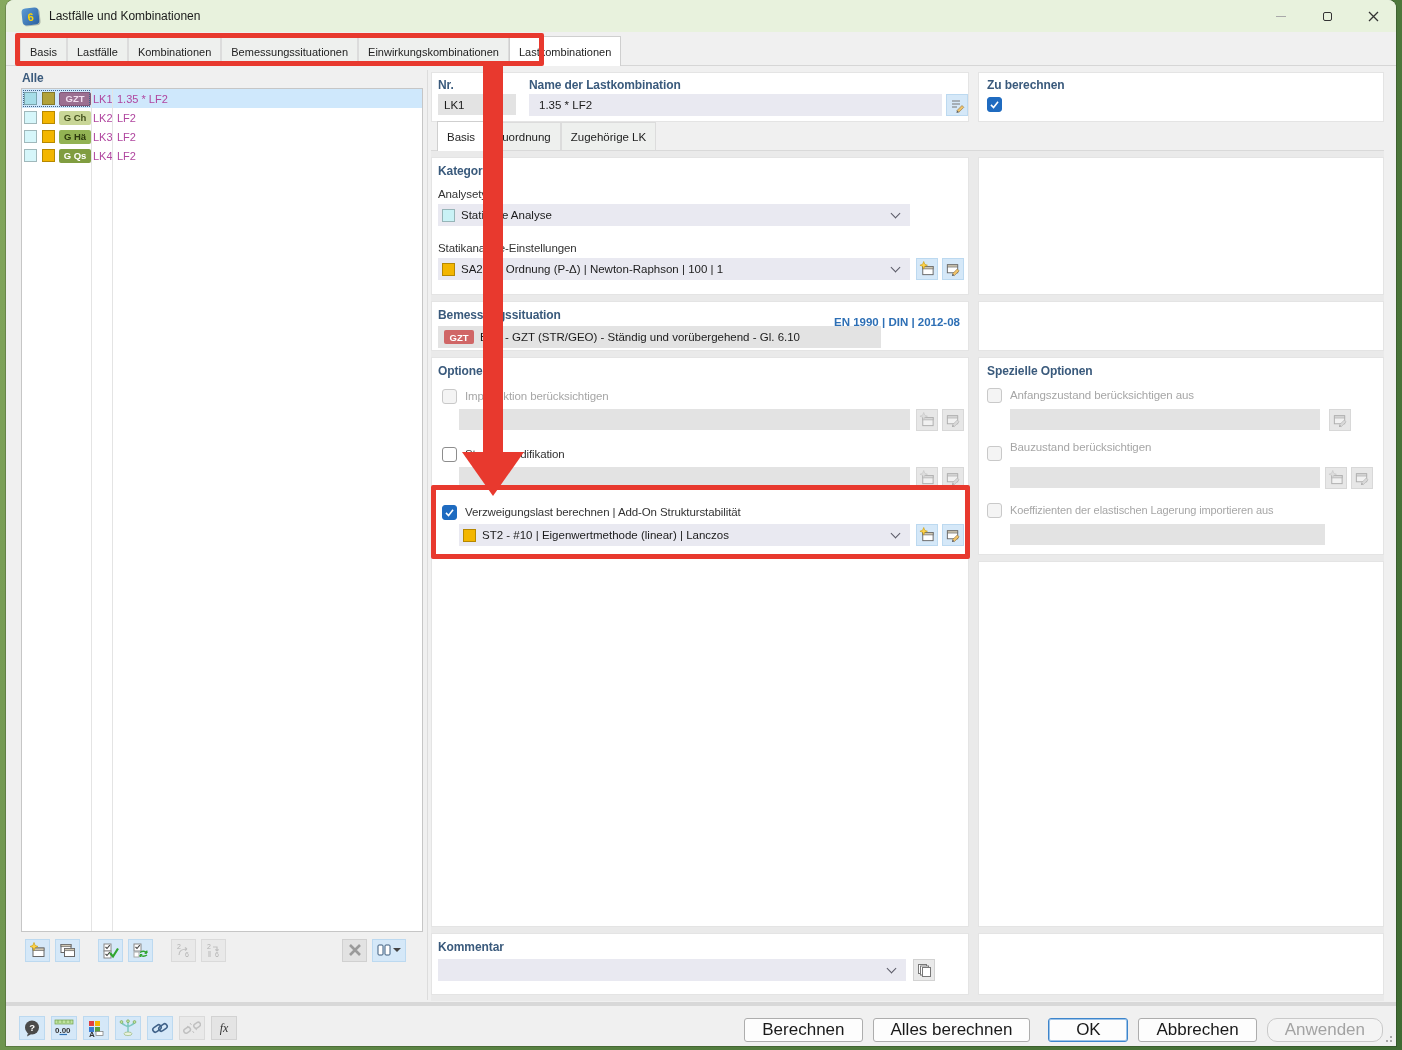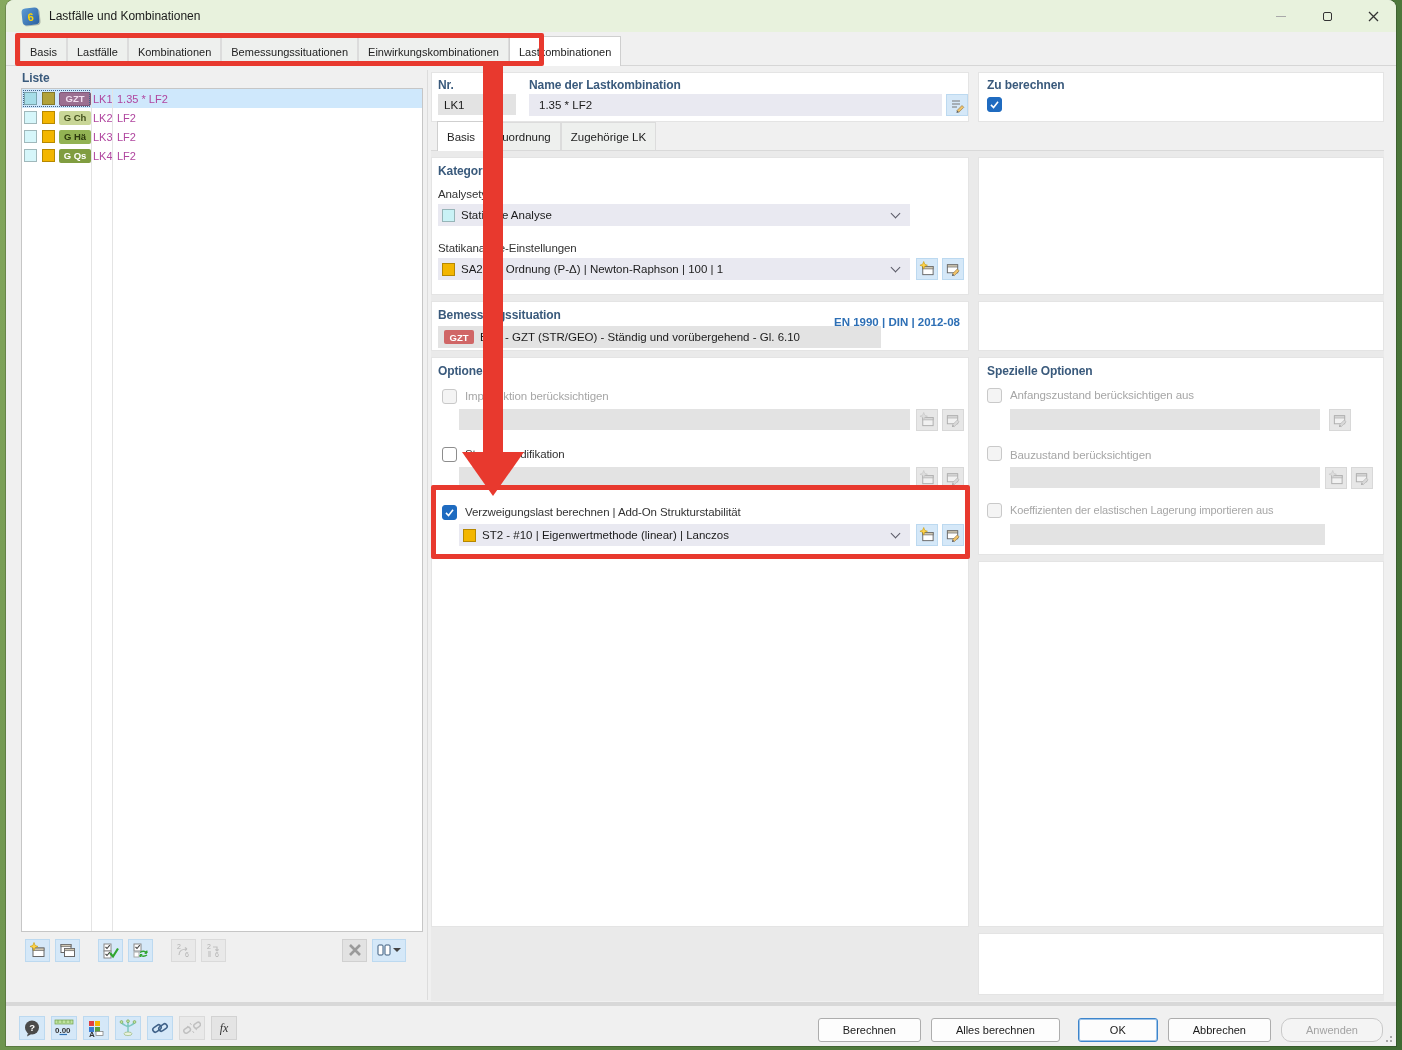--- a/index.html
+++ b/index.html
@@ -102,22 +102,22 @@
   
   .divband { position:absolute; left:0; top:1002px; right:0; height:4px; background:#d8d8d8; }
   .statusbar { position:absolute; left:0; top:1006px; right:0; bottom:0; background:#f0f0f0; }
   .sicons { position:absolute; left:13px; top:10px; display:flex; gap:6px; }
   .sbtn { width:26px; height:24px; background:#d5e8f8; border:1px solid #bcd9f0; display:flex;
     align-items:center; justify-content:center; flex:none; }
   .sbtn.dis { background:#e9e9e9; border-color:#dadada; }
   .sbtn.dis svg, .sbtn.dis span { opacity:.5; filter:grayscale(1); }
   .sbtn.gray { background:#e4e4e4; border-color:#d2d2d2; }
   .btnrow { position:absolute; right:13px; top:12px; display:flex; gap:10px; }
-  .pbtn { height:24px; min-width:74px; padding:0 24px; background:#fdfdfd; border:1px solid #adadad;
-    border-radius:3px; font-size:11px; color:#1a1a1a; display:flex; align-items:center;
+  .pbtn { height:24px; min-width:74px; padding:0 17px; background:#fdfdfd; border:1px solid #adadad;
+    border-radius:3px; font-size:17px; color:#1a1a1a; display:flex; align-items:center;
     justify-content:center; white-space:nowrap; }
   .pbtn.default { border:1px solid #3d85cc; box-shadow:inset 0 0 0 1px #9cc3e8; min-width:80px; margin-left:8px; }
   .pbtn.dis { color:#a3a3a3; border-color:#c9c9c9; background:#f4f4f4; }
   .grip { position:absolute; right:4px; bottom:4px; width:8px; height:8px; }
   .grip i { position:absolute; width:2px; height:2px; background:#a9a9a9; }
 
   
   .anno { position:absolute; z-index:50; pointer-events:none; }
   .anno-rect { border:5px solid #e8392e; border-radius:2px; }
   .arrow-shaft { left:483px; top:62px; width:20px; height:392px; background:#e8392e; }
@@ -157,21 +157,21 @@
 
     <div class="tabbar">
       <div class="tab">Basis</div>
       <div class="tab">Lastfälle</div>
       <div class="tab">Kombinationen</div>
       <div class="tab">Bemessungssituationen</div>
       <div class="tab">Einwirkungskombinationen</div>
       <div class="tab active">Lastkombinationen</div>
     </div>
 
-    <span class="abs hdr" style="left:16px;top:71px;">Liste</span>
+    <span class="abs hdr" style="left:16px;top:71px;">Alle</span>
 
     <div class="listbox">
       <div class="vline" style="left:69px;"></div>
       <div class="vline" style="left:90px;"></div>
 
       <div class="lrow sel">
         <span class="c-sw">
             <i class="sq cyan-sel"></i>
             <i class="sq olive"></i>
             <b class="lbadge b-gzt">GZT</b>
@@ -434,21 +434,21 @@
       <div class="ibtn dis" style="left:350px;top:51px;">
         <svg width="16" height="16" viewBox="0 0 17 17">
           <rect x="2.5" y="4" width="11" height="8.5" fill="#fff" stroke="#666"></rect>
             <rect x="2.5" y="4" width="11" height="2.4" fill="#cfc7b2" stroke="#666" stroke-width=".7"></rect>
           <path d="M8 13.5 L13 8.5 L15 10.5 L10 15.5 Z" fill="#f0c36a" stroke="#8a6d3b" stroke-width=".6"></path>
             <path d="M8 13.5 L7.4 16 L10 15.5 Z" fill="#555"></path>
         </svg>
       </div>
 
       <span class="cb dis" style="left:8px;top:88px;"></span>
-      <span class="abs lbl dis" style="left:31px;top:91px;">Bauzustand berücksichtigen</span>
+      <span class="abs lbl dis" style="left:31px;top:83px;">Bauzustand berücksichtigen</span>
       <div class="fld" style="left:31px;top:109px;width:310px;"></div>
       <div class="ibtn dis" style="left:346px;top:109px;">
         <svg width="16" height="16" viewBox="0 0 17 17">
           <rect x="4" y="6" width="11" height="8.5" fill="#fff" stroke="#666"></rect>
             <rect x="4" y="6" width="11" height="2.4" fill="#cfc7b2" stroke="#666" stroke-width=".7"></rect>
           <path d="M5 .5 L6.1 3.4 L9 4.5 L6.1 5.6 L5 8.5 L3.9 5.6 L1 4.5 L3.9 3.4 Z" fill="#ffd24a" stroke="#c79a00" stroke-width=".6"></path>
         </svg>
       </div>
       <div class="ibtn dis" style="left:372px;top:109px;">
         <svg width="16" height="16" viewBox="0 0 17 17">
@@ -460,20 +460,34 @@
       </div>
 
       <span class="cb dis" style="left:8px;top:145px;"></span>
       <span class="abs lbl dis" style="left:31px;top:146px;font-size:11px;">Koeffizienten der elastischen Lagerung importieren aus</span>
       <div class="fld" style="left:31px;top:166px;width:315px;"></div>
     </div>
 
     <div class="box" style="left:972px;top:561px;width:406px;height:366px;"></div>
     <div class="box" style="left:972px;top:933px;width:406px;height:62px;"></div>
 
+    <div class="box" style="left:425px;top:933px;width:538px;height:62px;">
+      <span class="abs hdr" style="left:6px;top:6px;">Kommentar</span>
+      <div class="dd" style="left:6px;top:25px;width:468px;">
+        <span class="ddtext"></span>
+        <i class="chev"></i>
+      </div>
+      <div class="ibtn gray" style="left:481px;top:25px;">
+        <svg width="15" height="15" viewBox="0 0 15 15">
+          <rect x="1.5" y="1.5" width="8" height="9" fill="#fff" stroke="#777"></rect>
+          <rect x="3.5" y="3" width="8" height="9" fill="#fff" stroke="#777"></rect>
+          <rect x="5.5" y="4.5" width="8" height="9" fill="#fff" stroke="#777"></rect>
+        </svg>
+      </div>
+    </div>
 
     <div class="divband"></div>
     <div class="statusbar">
       <div class="sicons">
         <div class="sbtn">
           <svg width="18" height="18" viewBox="0 0 18 18">
             <circle cx="9" cy="8.5" r="7" fill="#4a4a4a"></circle>
             <path d="M5 14 L4 17.5 L8 15.2 Z" fill="#4a4a4a"></path>
             <text x="6.3" y="12" font-size="9.5" font-weight="bold" fill="#fff" class="svgtext">?</text>
           </svg>

